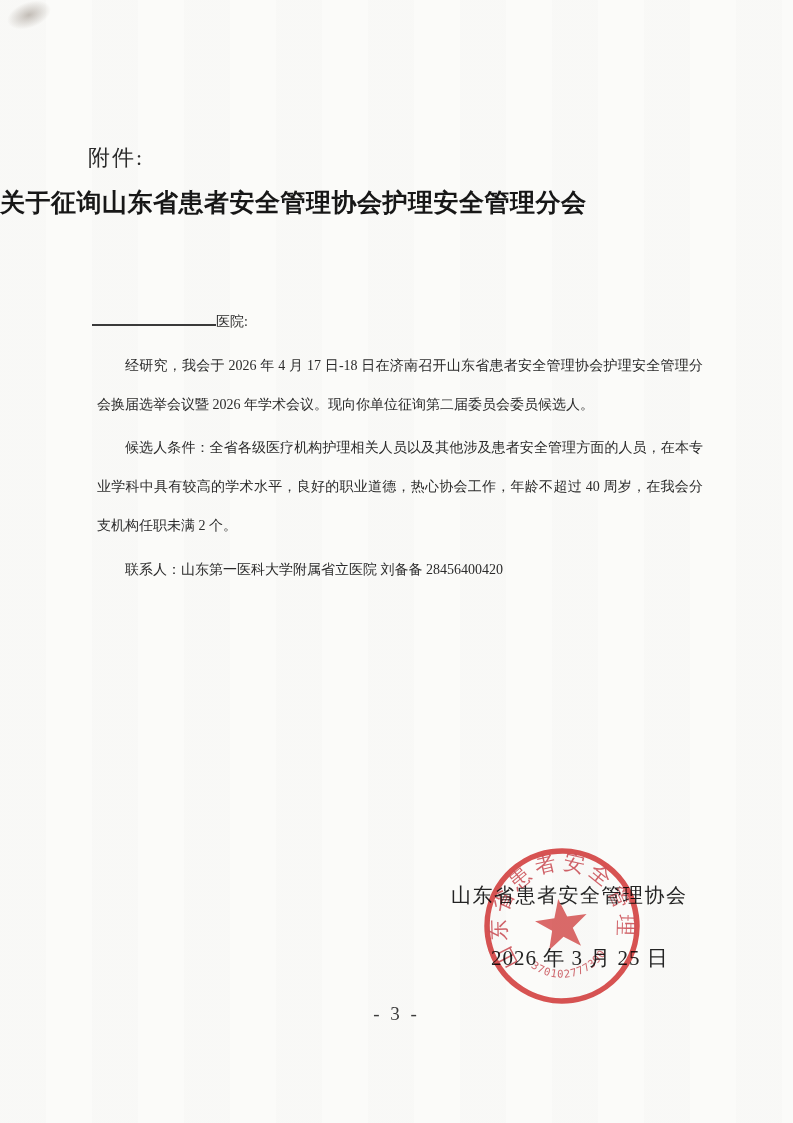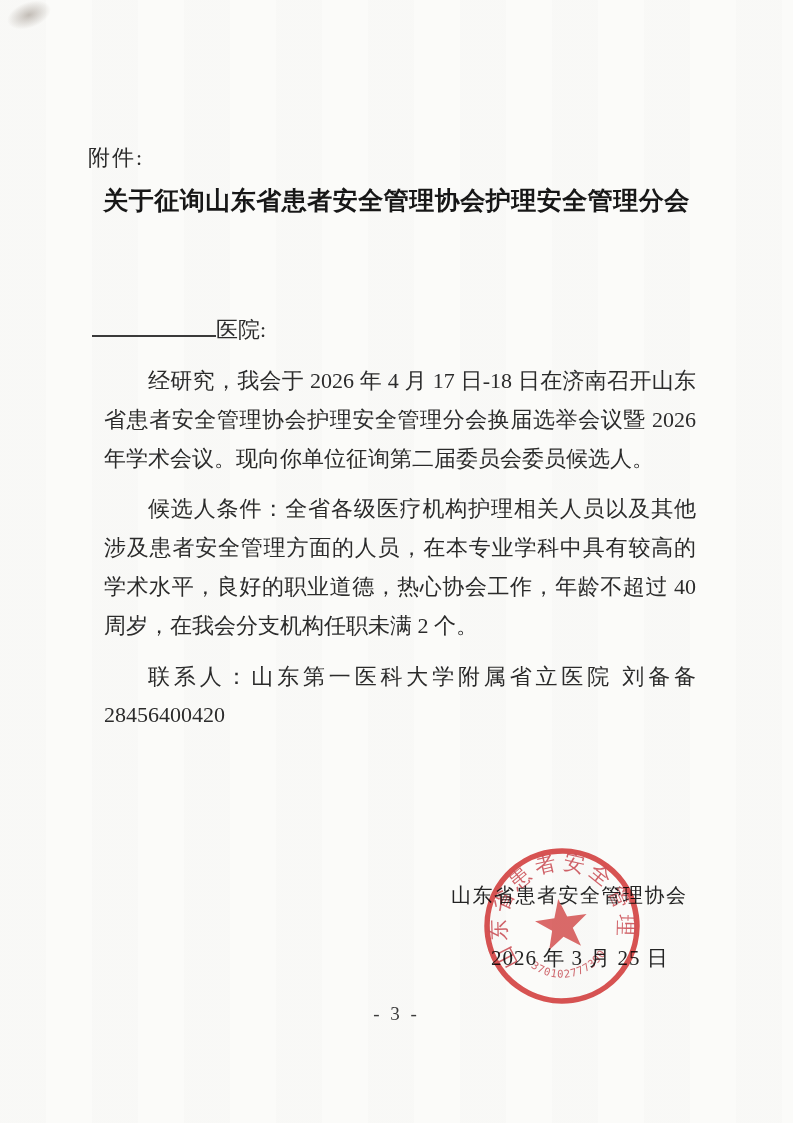--- a/index.html
+++ b/index.html
@@ -33,47 +33,46 @@
     left: 88px;
     top: 99px;
     font-size: 22px;
     letter-spacing: 2px;
     margin-top: 44px;
   }
   .title {
     position: absolute;
     left: 0; right: 0;
     top: 183px;
-    text-align: center;
-    font-family: Liberation Mono, monospace;
+    font-family: Liberation Sans, sans-serif;
     font-weight: bold;
     font-size: 25px;
     line-height: 39px;
     color: #171717;
     letter-spacing: 0.5px;
   }
   .content {
     position: absolute;
     left: 92px;
-    top: 311px;
+    top: 303px;
     width: 616px;
-    font-size: 22px;
+    font-size: 14px;
     line-height: 38.8px;
     text-align: justify;
   }
   .salutation { white-space: nowrap; }
   .blank-line {
     display: inline-block;
     width: 124px;
     height: 1.1em;
     border-bottom: 2px solid #3a3a3a;
     vertical-align: baseline;
   }
   .para {
-    margin: 12px;
+    margin: 5px;
     text-indent: 2em;
   }
   .sig-org {
     position: absolute;
     left: 451px;
     top: 882px;
     font-size: 20px;
     letter-spacing: 1.5px;
     color: #242424;
   }

